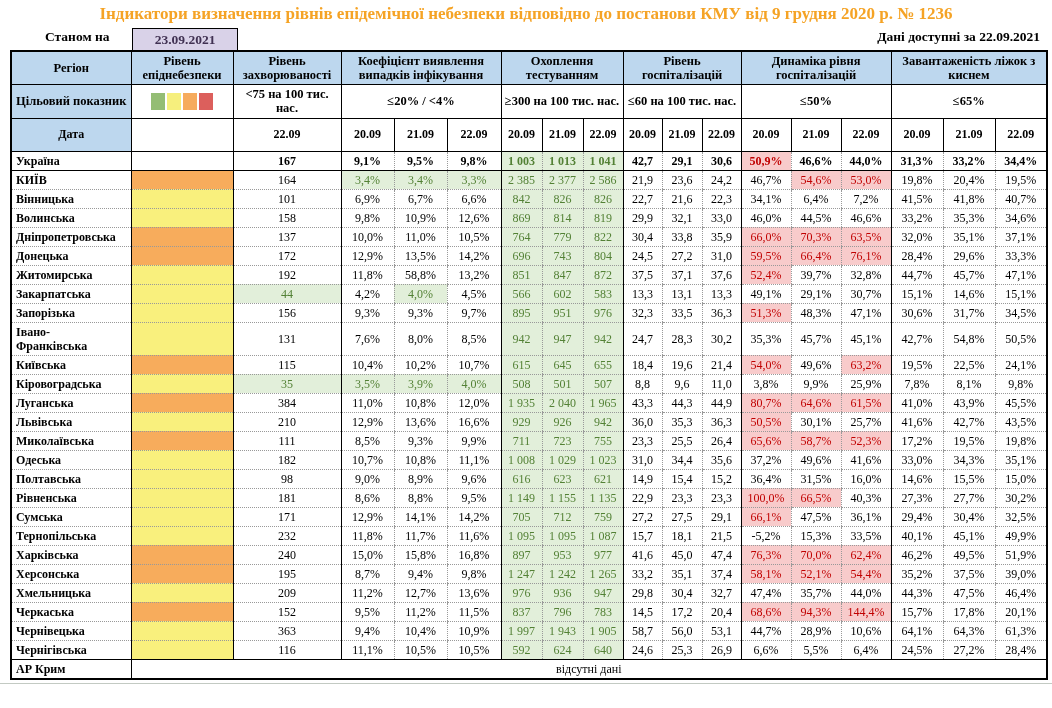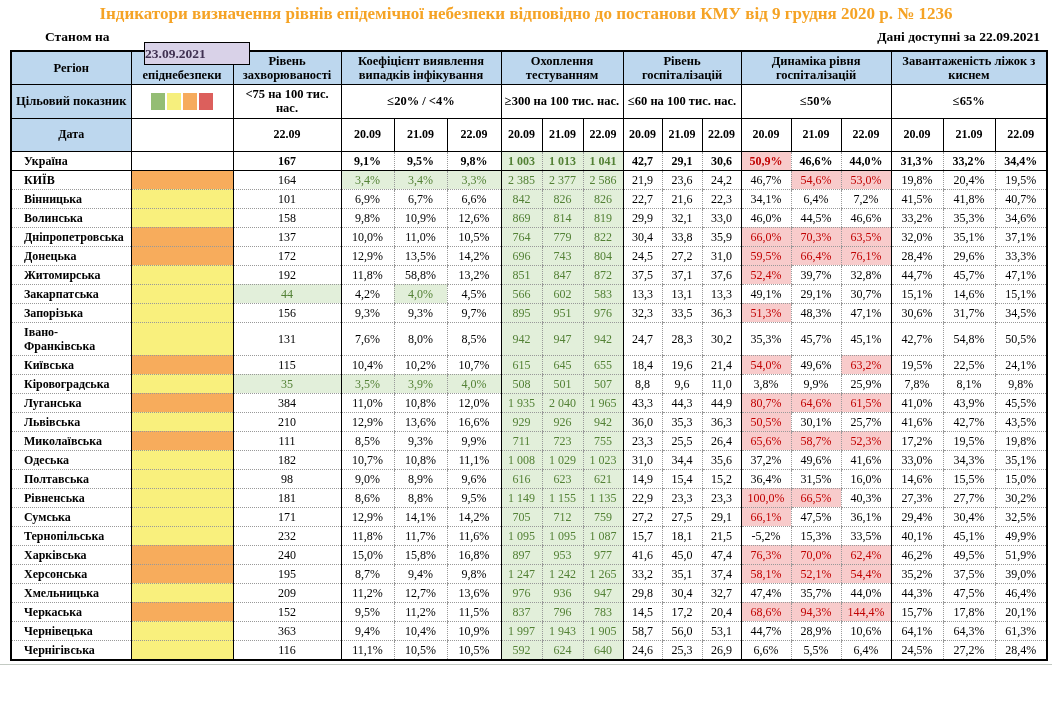--- a/index.html
+++ b/index.html
@@ -16,22 +16,22 @@
   }
   .title{
     text-align:center;font-weight:bold;font-size:17px;line-height:20px;
     color:var(--title-fg);margin:4px 0 2px 0;
   }
   .statusbar{
     position:relative;height:23px;margin:2px 10px 1px 10px;font-size:13.5px;font-weight:bold;
   }
   .asof-label{position:absolute;left:35px;top:3px;}
   .date-box{
-    position:absolute;left:122px;top:16px;width:106px;height:23px;line-height:21px;
-    border:1px solid #000;background:var(--datebox-bg);color:var(--datebox-fg);margin-left:12px;
+    position:absolute;left:122px;top:2px;width:106px;height:23px;line-height:21px;
+    text-align:center;border:1px solid #000;background:var(--datebox-bg);color:var(--datebox-fg);
   }
   .avail-label{position:absolute;right:2px;top:3px;}
   table{
     margin-left:10px;width:1036px;border-collapse:collapse;table-layout:fixed;
     border:2px solid #000;
   }
   thead td{
     border:1px solid #000;text-align:center;vertical-align:middle;
     font-weight:bold;font-size:12.5px;line-height:1.12;padding:1px 1px;
   }
@@ -42,21 +42,21 @@
   .legend{background:#fff;}
   .sq{display:inline-block;width:14px;height:17px;margin:0 1px;vertical-align:middle;}
   tbody td{
     height:19px;line-height:18px;font-size:12px;text-align:center;vertical-align:middle;
     border-bottom:1px dotted #999;padding:0 1px;white-space:nowrap;
   }
   tbody td.gb{border-left:1px solid #000;}
   tbody td.sub{border-left:1px dotted #999;}
   tbody tr.st td{border-top:1.5px solid #000;}
   tbody tr.b td{font-weight:bold;}
-  .region{text-align:left;padding-left:12px;font-weight:bold;overflow:hidden;}
+  .region{text-align:left;padding-left:4px;font-weight:bold;overflow:hidden;}
   .wrapname{display:inline-block;width:86px;white-space:normal;line-height:14px;padding:2px 0;}
   .g{background:var(--good-bg);color:var(--good-fg);}
   .r{background:var(--alert-bg);color:var(--alert-fg);}
   .nodata{text-align:center;}
   .bottom-edge{margin-top:3px;width:1052px;height:1px;background:#c3cac3;}
 </style>
 </head>
 <body>
 
 <div class="title">Індикатори визначення рівнів епідемічної небезпеки відповідно до постанови КМУ від 9 грудня 2020 р. № 1236</div>
@@ -644,16 +644,20 @@
         <td class="num gb">24,6</td>
         <td class="num sub">25,3</td>
         <td class="num sub">26,9</td>
         <td class="num gb">6,6%</td>
         <td class="num sub">5,5%</td>
         <td class="num sub">6,4%</td>
         <td class="num gb">24,5%</td>
         <td class="num sub">27,2%</td>
         <td class="num sub">28,4%</td>
       </tr>
+      <tr class="st">
+        <td class="region">АР Крим</td>
+        <td class="nodata gb" colspan="17">відсутні дані</td>
+      </tr>
     </tbody>
 </table>
 
 <div class="bottom-edge"></div>
 
 </body></html>

